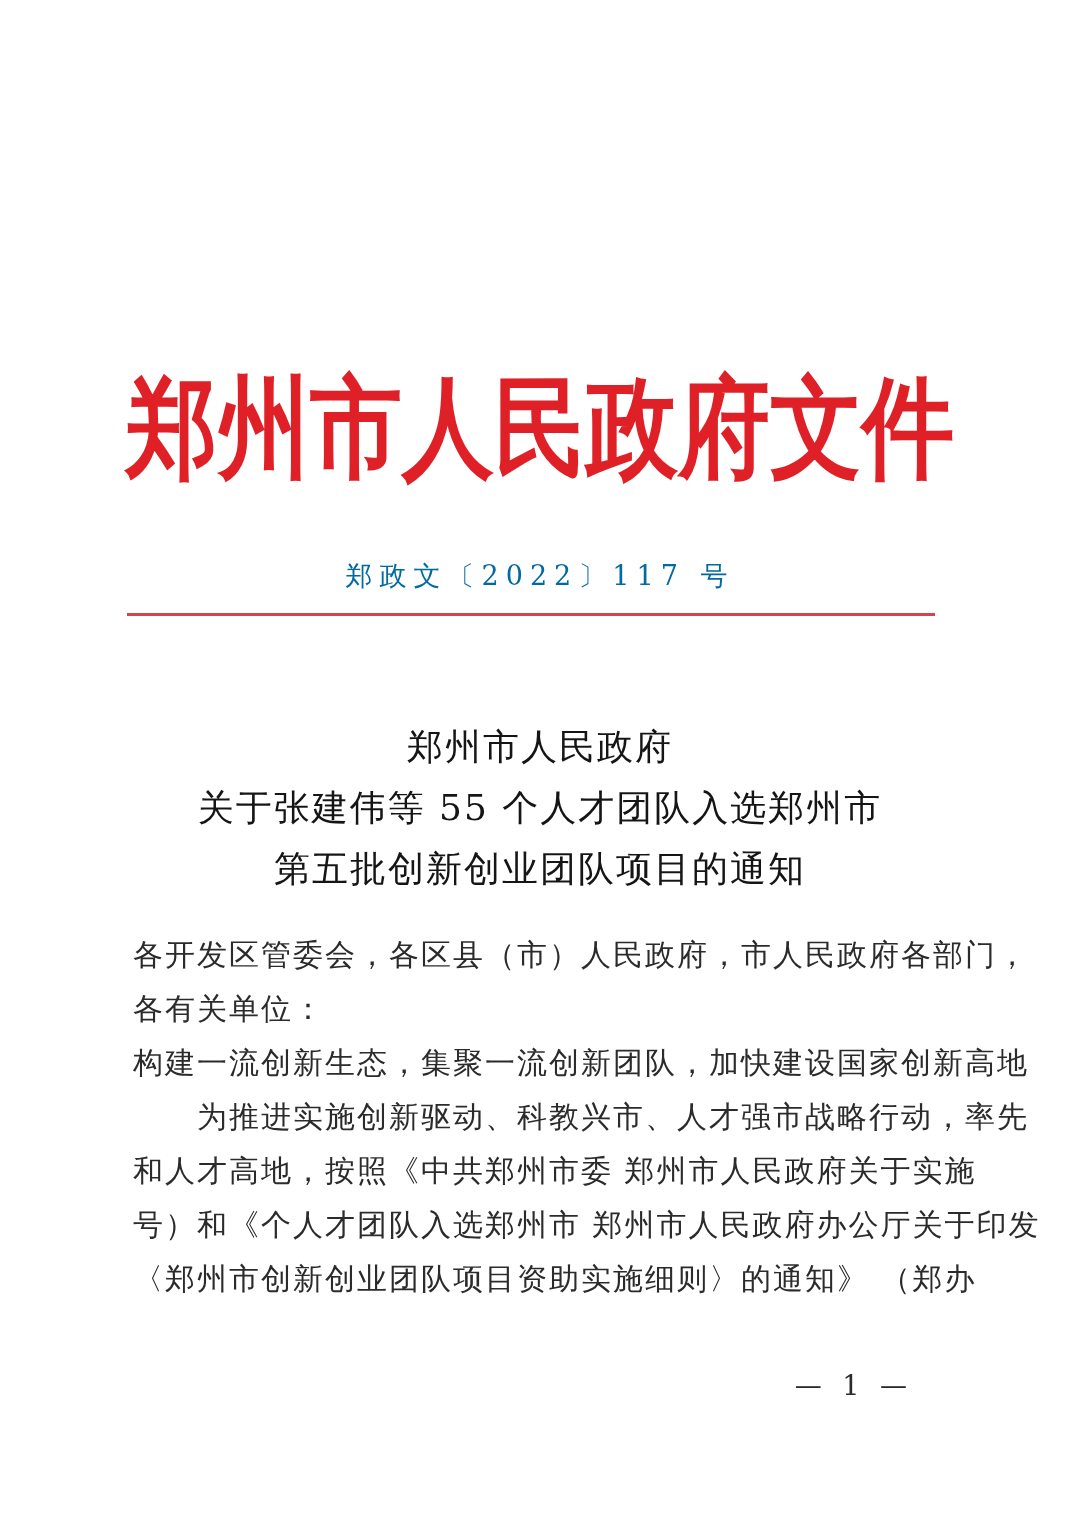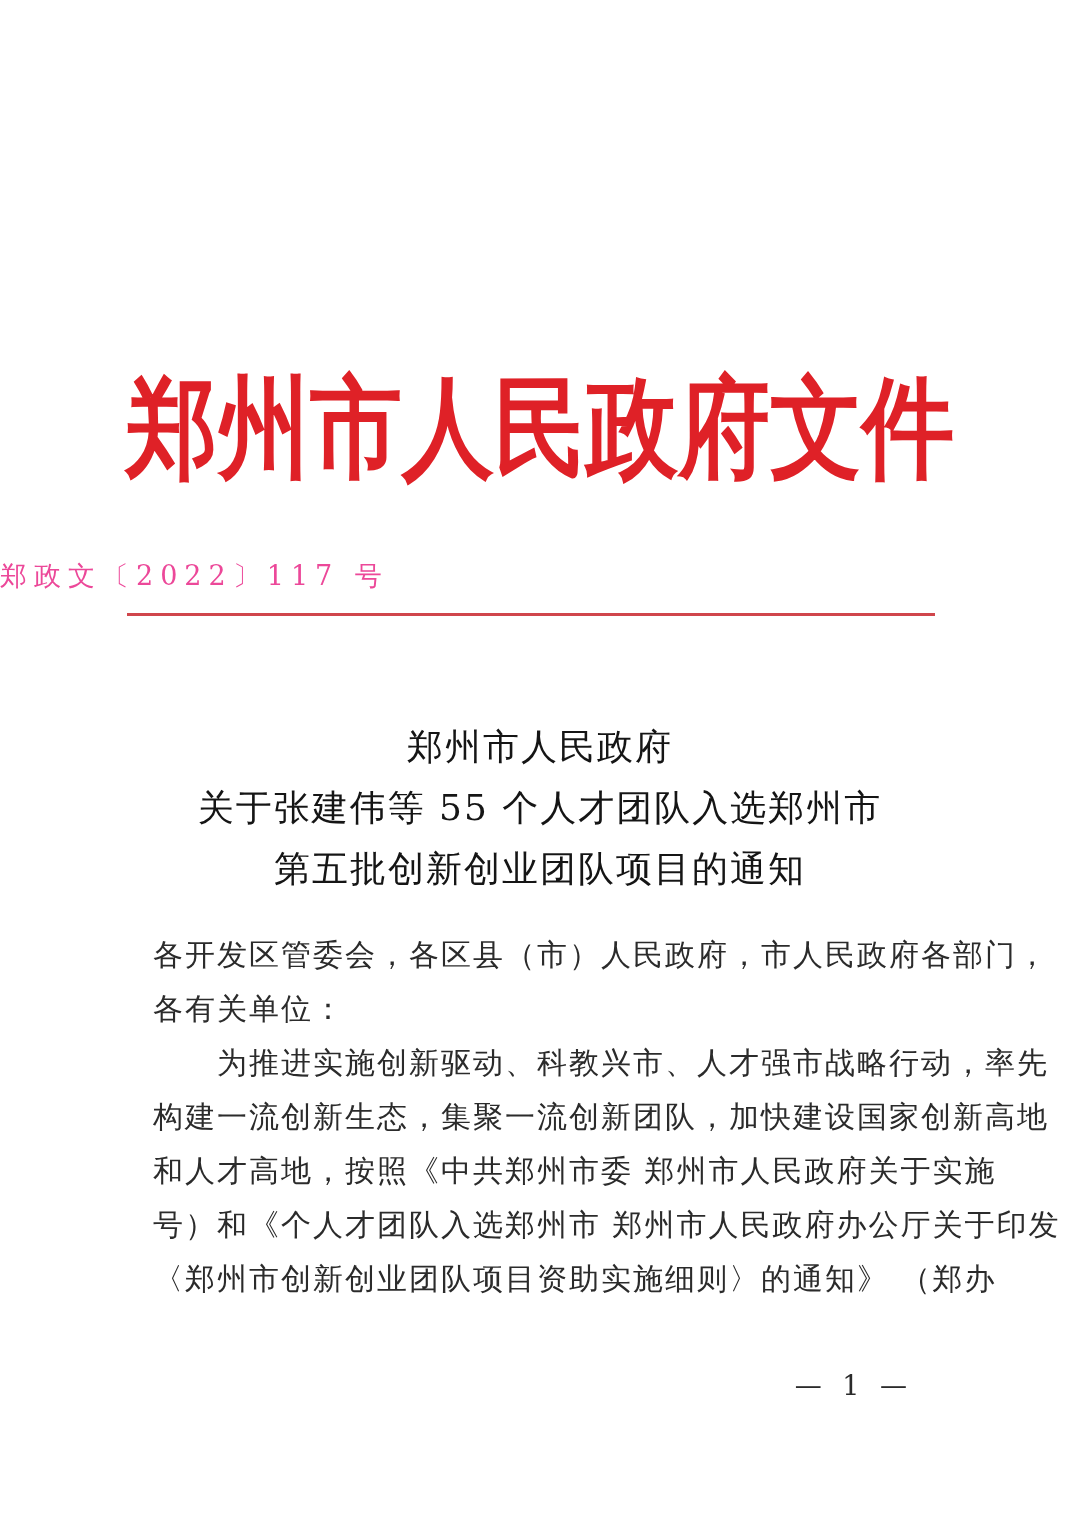--- a/index.html
+++ b/index.html
@@ -32,22 +32,22 @@
     letter-spacing: 0px;
     transform: scale(1.0, 1.2);
     transform-origin: center top;
     white-space: nowrap;
   }
   .doc-number {
     position: absolute;
     top: 558px;
     left: 0;
     width: 100%;
-    text-align: left;
-    color: #ec4899;
+    text-align: center;
+    color: #0369a1;
     font-size: 27px;
     letter-spacing: 7px;
     white-space: nowrap;
   }
   .red-divider {
     position: absolute;
     top: 613px;
     left: 127px;
     width: 808px;
     height: 3px;
@@ -72,21 +72,20 @@
     width: 812px;
     color: var(--body-black);
     font-size: 30px;
     line-height: 54px;
     letter-spacing: 2px;
   }
   .body-line {
     text-align: justify;
     text-align-last: justify;
     white-space: nowrap;
-    margin-left: 20px;
   }
   .body-line.short {
     text-align-last: left;
     white-space: normal;
   }
   .body-line.indent {
     text-indent: 64px;
   }
   .page-number {
     position: absolute;
@@ -111,22 +110,22 @@
 
   <div class="doc-title">
     <div>郑州市人民政府</div>
     <div>关于张建伟等 55 个人才团队入选郑州市</div>
     <div>第五批创新创业团队项目的通知</div>
   </div>
 
   <div class="body-block">
     <div class="body-line">各开发区管委会，各区县（市）人民政府，市人民政府各部门，</div>
     <div class="body-line short">各有关单位：</div>
+    <div class="body-line">构建一流创新生态，集聚一流创新团队，加快建设国家创新高地</div>
     <div class="body-line indent">为推进实施创新驱动、科教兴市、人才强市战略行动，率先</div>
-    <div class="body-line">构建一流创新生态，集聚一流创新团队，加快建设国家创新高地</div>
     <div class="body-line">和人才高地，按照《中共郑州市委 郑州市人民政府关于实施</div>
     <div class="body-line">号）和《个人才团队入选郑州市 郑州市人民政府办公厅关于印发</div>
     <div class="body-line">〈郑州市创新创业团队项目资助实施细则〉的通知》 （郑办</div>
   </div>
 
   <div class="page-number">— 1 —</div>
 
 </div>
 
 </body></html>

